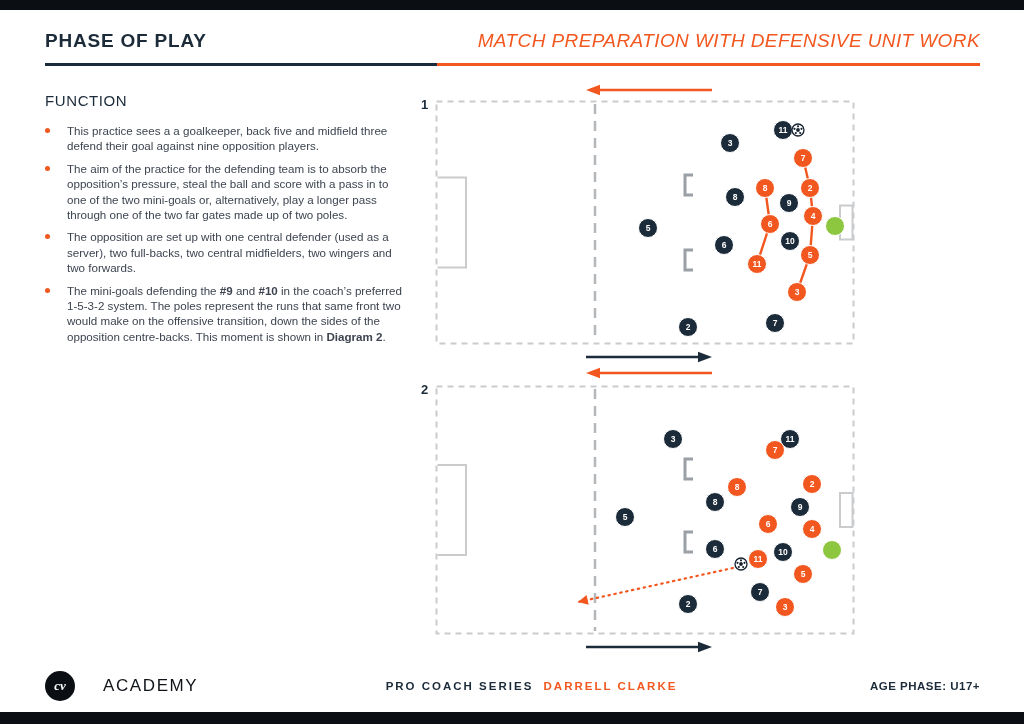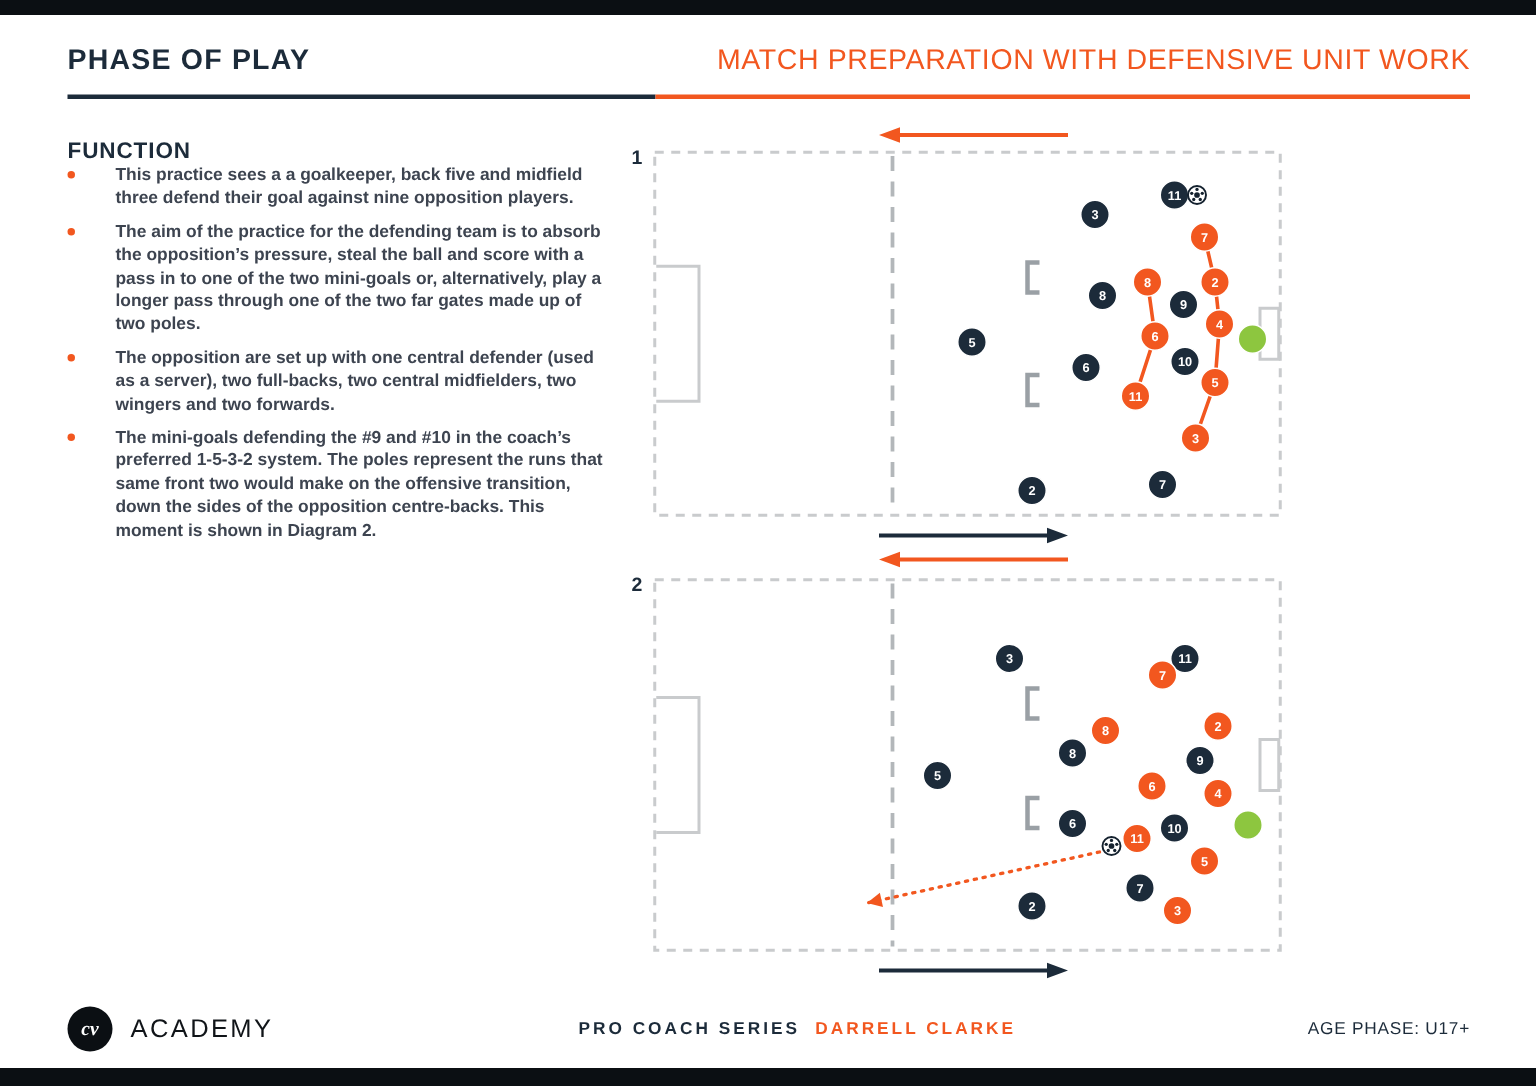--- a/index.html
+++ b/index.html
@@ -13,55 +13,55 @@
   }
   .bar { position: absolute; left: 0; width: 100%; background: var(--bar); }
   .bar.top { top: 0; height: 10px; }
   .bar.bottom { bottom: 0; height: 12px; }
 
   .header {
     position: absolute; top: 30px; left: 45px; right: 44px;
     display: flex; justify-content: space-between; align-items: flex-end;
   }
   .title-left { font-size: 19px; font-weight: 700; letter-spacing: .8px; color: var(--navy); }
-  .title-right { font-size: 19px; font-weight: 400; letter-spacing: .4px; color: var(--orange); }
+  .title-right { font-size: 19px; font-weight: 400; letter-spacing: .4px; color: var(--orange); font-style: italic; }
 
   .rule { position: absolute; top: 63px; left: 45px; right: 44px; height: 3px; display: flex; }
   .rule .seg-dark { width: 392px; background: var(--navy); }
   .rule .seg-orange { flex: 1; background: var(--orange); }
 
   .function-col { position: absolute; left: 45px; top: 92px; width: 360px; }
-  .function-col h3 { font-size: 15px; font-weight: 700; letter-spacing: .6px; color: var(--navy); }
+  .function-col h3 { font-size: 15px; font-weight: 400; letter-spacing: .6px; color: var(--navy); margin-bottom: 14px; }
   .function-col ul { list-style: none; }
-  .function-col li { display: flex; gap: 27px; margin-bottom: 7px; font-weight: bold; }
+  .function-col li { display: flex; gap: 17px; margin-bottom: 7px; }
   .function-col .dot { flex: none; width: 5px; height: 5px; border-radius: 50%; background: var(--orange); margin-top: 5px; }
   .function-col .bullet-text { font-size: 11.6px; line-height: 1.33; color: var(--text); }
   .function-col .bullet-text b { color: var(--text); }
 
   .diagrams-col { position: absolute; left: 435px; top: 84px; width: 421px; }
   .arrow-row { display: flex; flex-direction: column; gap: 4px; padding-left: 150px; }
   .arrow-row.top { margin-bottom: 4px; }
   .arrow-row.mid { margin-top: 6px; margin-bottom: 6px; }
   .arrow-row.bottom { margin-top: 6px; }
   .pitch-wrap { position: relative; }
   .pitch-wrap svg { display: block; overflow: visible; }
   .pitch-label { position: absolute; left: -14px; top: -3px; font-size: 13px; font-weight: 800; color: var(--navy); }
 
   .footer { position: absolute; left: 45px; right: 44px; top: 664px; height: 44px; display: flex; align-items: center; justify-content: space-between; }
-  .logo { display: flex; align-items: center; gap: 12px; z-index: 2; text-align: center; }
+  .logo { display: flex; align-items: center; gap: 28px; z-index: 2; text-align: center; }
   .logo-circle {
     width: 30px; height: 30px; border-radius: 50%; background: var(--bar); color: #fff;
     display: flex; align-items: center; justify-content: center;
     font-family: "Liberation Serif", serif; font-style: italic; font-weight: 700; font-size: 13px;
   }
   .logo-text { font-size: 17px; font-weight: 400; letter-spacing: 1.6px; color: #101418; }
   .footer-center { position: absolute; left: 0; right: 0; text-align: center; font-size: 11.5px; font-weight: 700; letter-spacing: 2px; z-index: 1; }
   .series-label { color: var(--navy); margin-left: 38px; }
   .series-author { color: var(--orange); margin-left: 5px; }
-  .age-phase { font-size: 11.5px; font-weight: 400; letter-spacing: .5px; color: var(--navy); z-index: 2; }
+  .age-phase { font-size: 11.5px; font-weight: 700; letter-spacing: .5px; color: var(--navy); z-index: 2; }
 </style>
 </head>
 <body>
 
 <div class="bar top"></div>
 
 <header class="header">
   <div class="title-left">PHASE OF PLAY</div>
   <div class="title-right">MATCH PREPARATION WITH DEFENSIVE UNIT WORK</div>
 </header>

